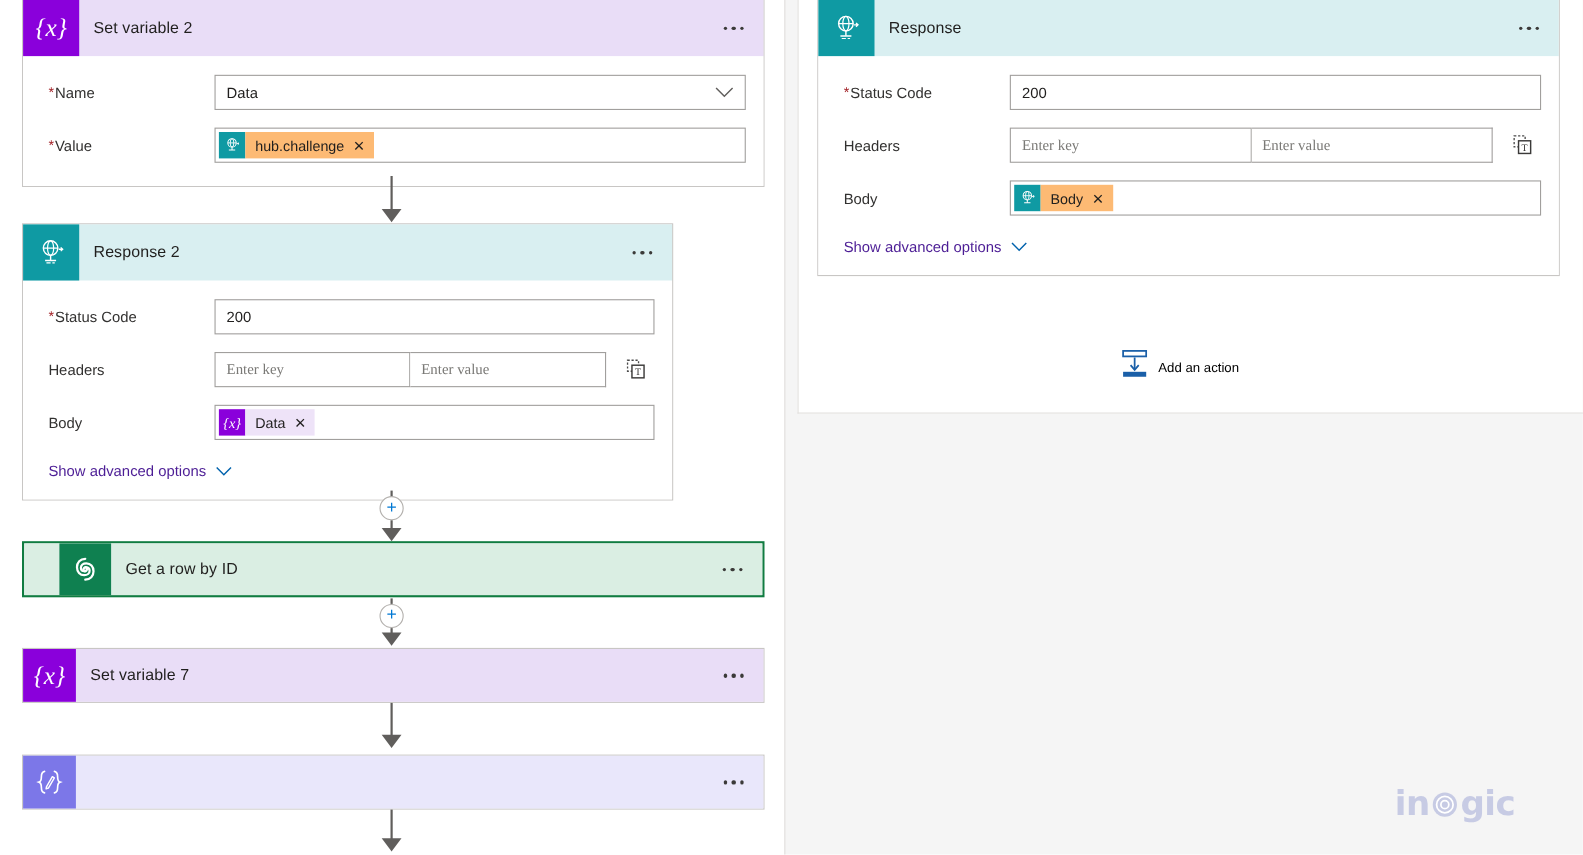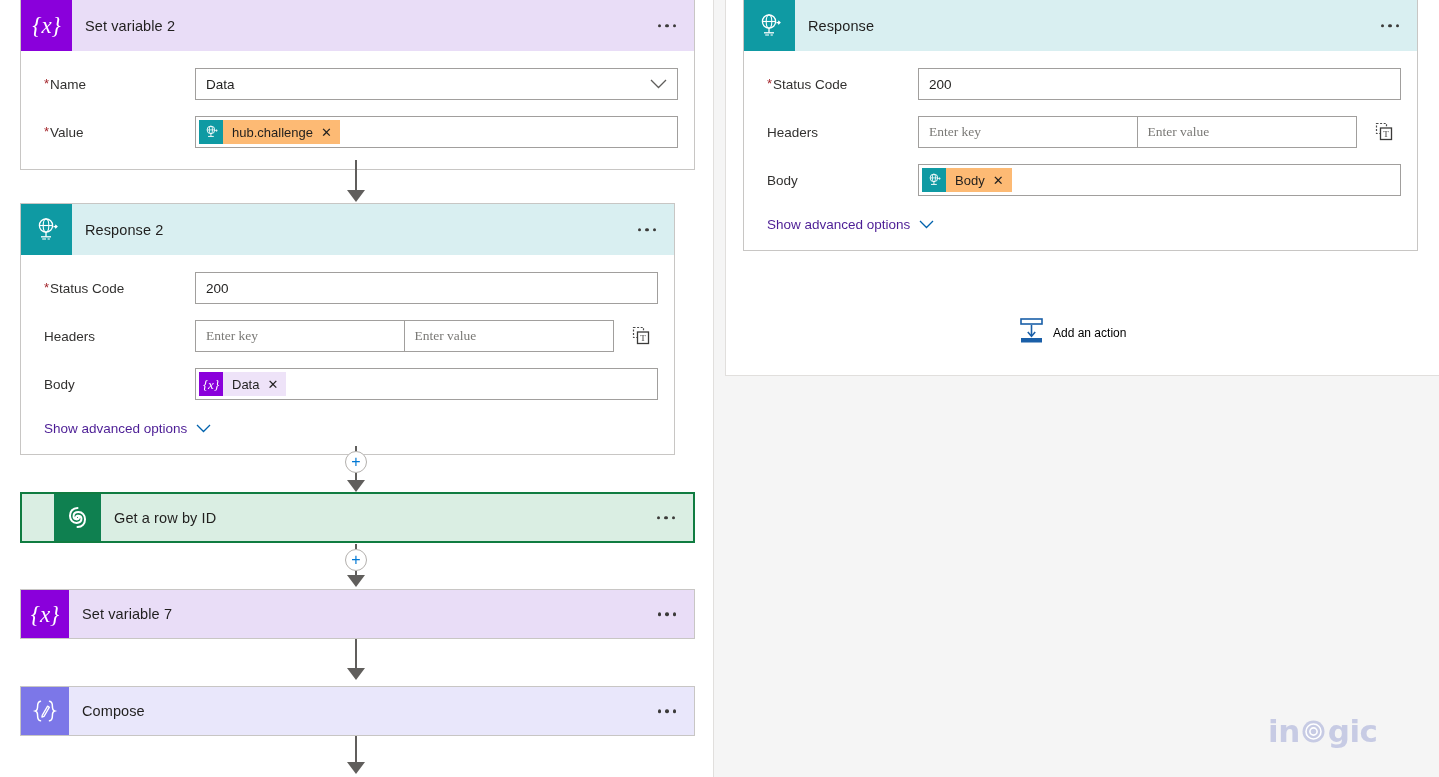--- a/index.html
+++ b/index.html
@@ -388,21 +388,21 @@
           </span>
         </div>
       </div>
 
     </div>
   </div>
 
   <div class="conn" style="left:355px; top:160px; height:32px;"></div>
   <div class="arrow-head" style="left:347px; top:190px;"></div>
 
-  <div class="card" style="left:20px; top:203px; width:655px;">
+  <div class="card" style="left:20px; top:203px; width:592px;">
     <div class="card-header hdr-teal">
       <div class="card-icon ic-teal">
         <svg width="26" height="26" viewBox="0 0 26 26" fill="none" aria-hidden="true">
           <circle cx="12" cy="8.5" r="6.6" stroke="#fff" stroke-width="1.3"></circle>
           <ellipse cx="12" cy="8.5" rx="2.8" ry="6.6" stroke="#fff" stroke-width="1.1"></ellipse>
           <line x1="5.4" y1="8.5" x2="18.6" y2="8.5" stroke="#fff" stroke-width="1.1"></line>
           <line x1="12" y1="15.1" x2="12" y2="19.6" stroke="#fff" stroke-width="1.3"></line>
           <line x1="7" y1="19.8" x2="17" y2="19.8" stroke="#fff" stroke-width="1.3"></line>
           <line x1="8.2" y1="22" x2="12" y2="22" stroke="#fff" stroke-width="1.1"></line>
           <line x1="13.6" y1="22" x2="15.8" y2="22" stroke="#fff" stroke-width="1.1"></line>
@@ -517,21 +517,20 @@
 
   <div class="card" style="left:20px; top:686px; width:675px; height:50px;">
     <div class="card-header hdr-indigo" style="height:48px;">
       <div class="card-icon ic-indigo" style="width:48px;height:48px;flex:0 0 48px;">
         <svg width="30" height="24" viewBox="0 0 30 24" fill="none" aria-hidden="true">
           <path d="M10.5 2.2 C8 2.6 7.6 4.6 7.6 7.3 C7.6 10 7 11.5 5.4 12 C7 12.5 7.6 14 7.6 16.7 C7.6 19.4 8 21.4 10.5 21.8" stroke="#fff" stroke-width="1.5" fill="none" stroke-linecap="round"></path>
           <path d="M19.5 2.2 C22 2.6 22.4 4.6 22.4 7.3 C22.4 10 23 11.5 24.6 12 C23 12.5 22.4 14 22.4 16.7 C22.4 19.4 22 21.4 19.5 21.8" stroke="#fff" stroke-width="1.5" fill="none" stroke-linecap="round"></path>
           <path d="M12.2 16.3 L17.6 7.1 L19.4 8.2 L14 17.4 L11.9 18.1 Z" stroke="#fff" stroke-width="1.3" fill="none" stroke-linejoin="round"></path>
         </svg>
       </div>
-      <div class="card-title">Compose</div>
       <div class="ellipsis">
           <i></i>
           <i></i>
           <i></i>
         </div>
     </div>
   </div>
 
   <div class="conn" style="left:355px; top:736px; height:30px;"></div>
   <div class="arrow-head" style="left:347px; top:762px;"></div>

